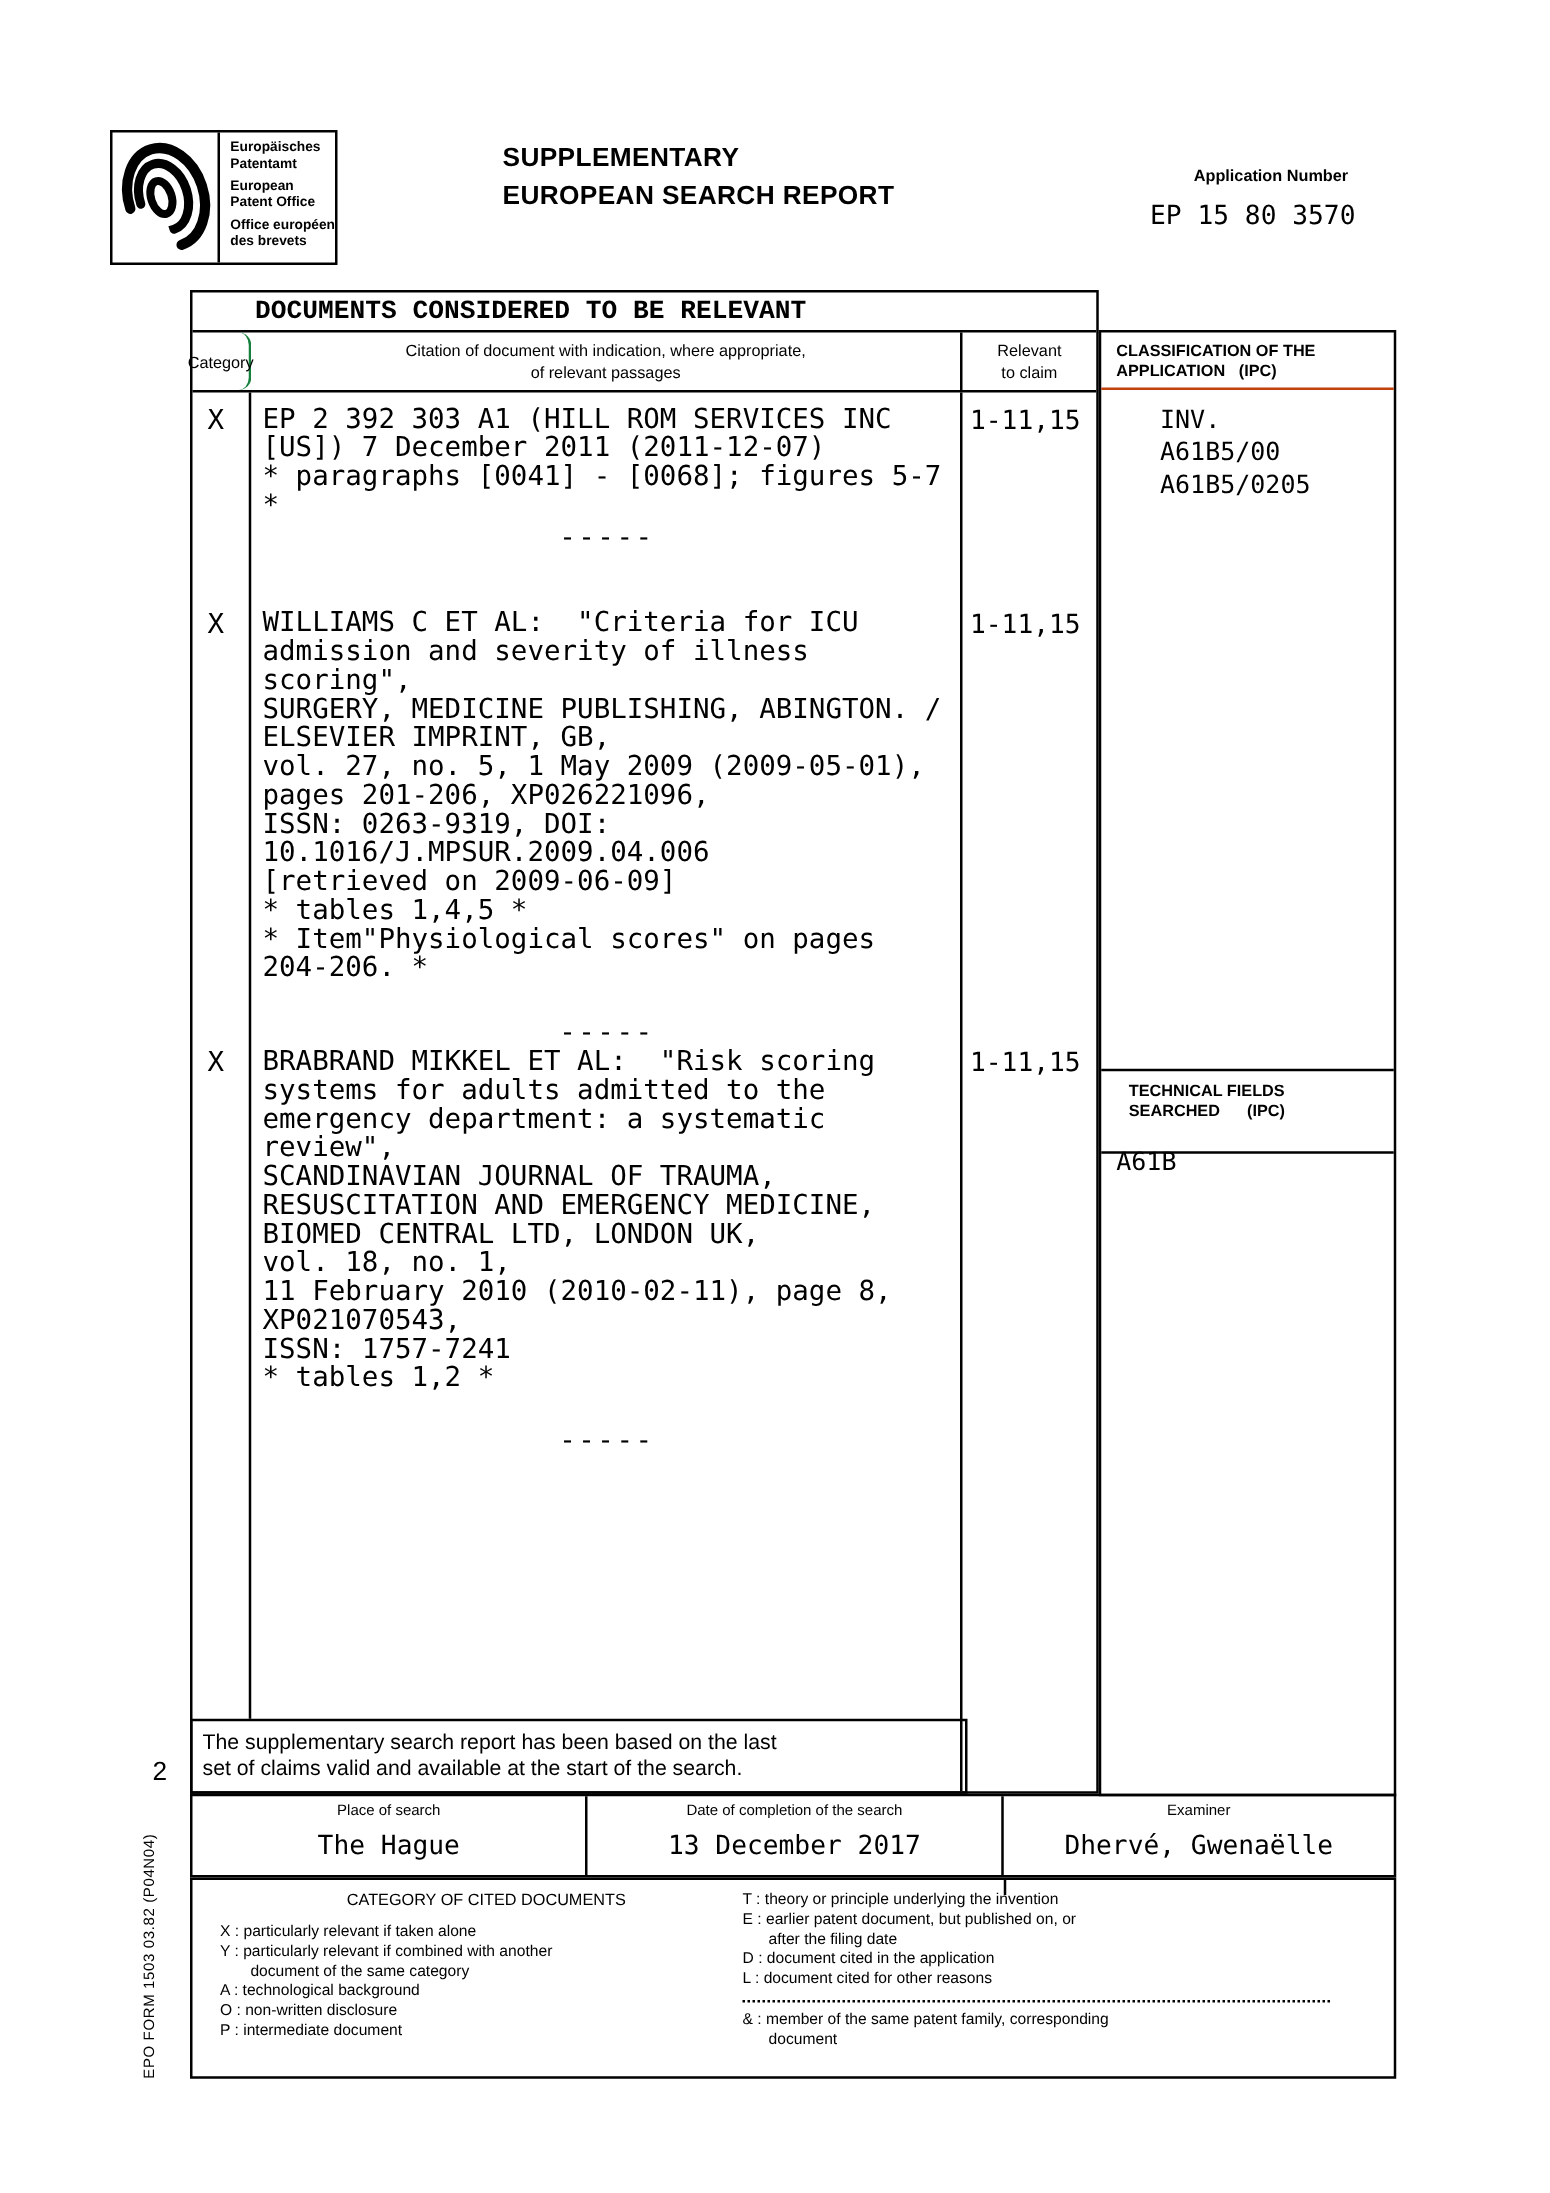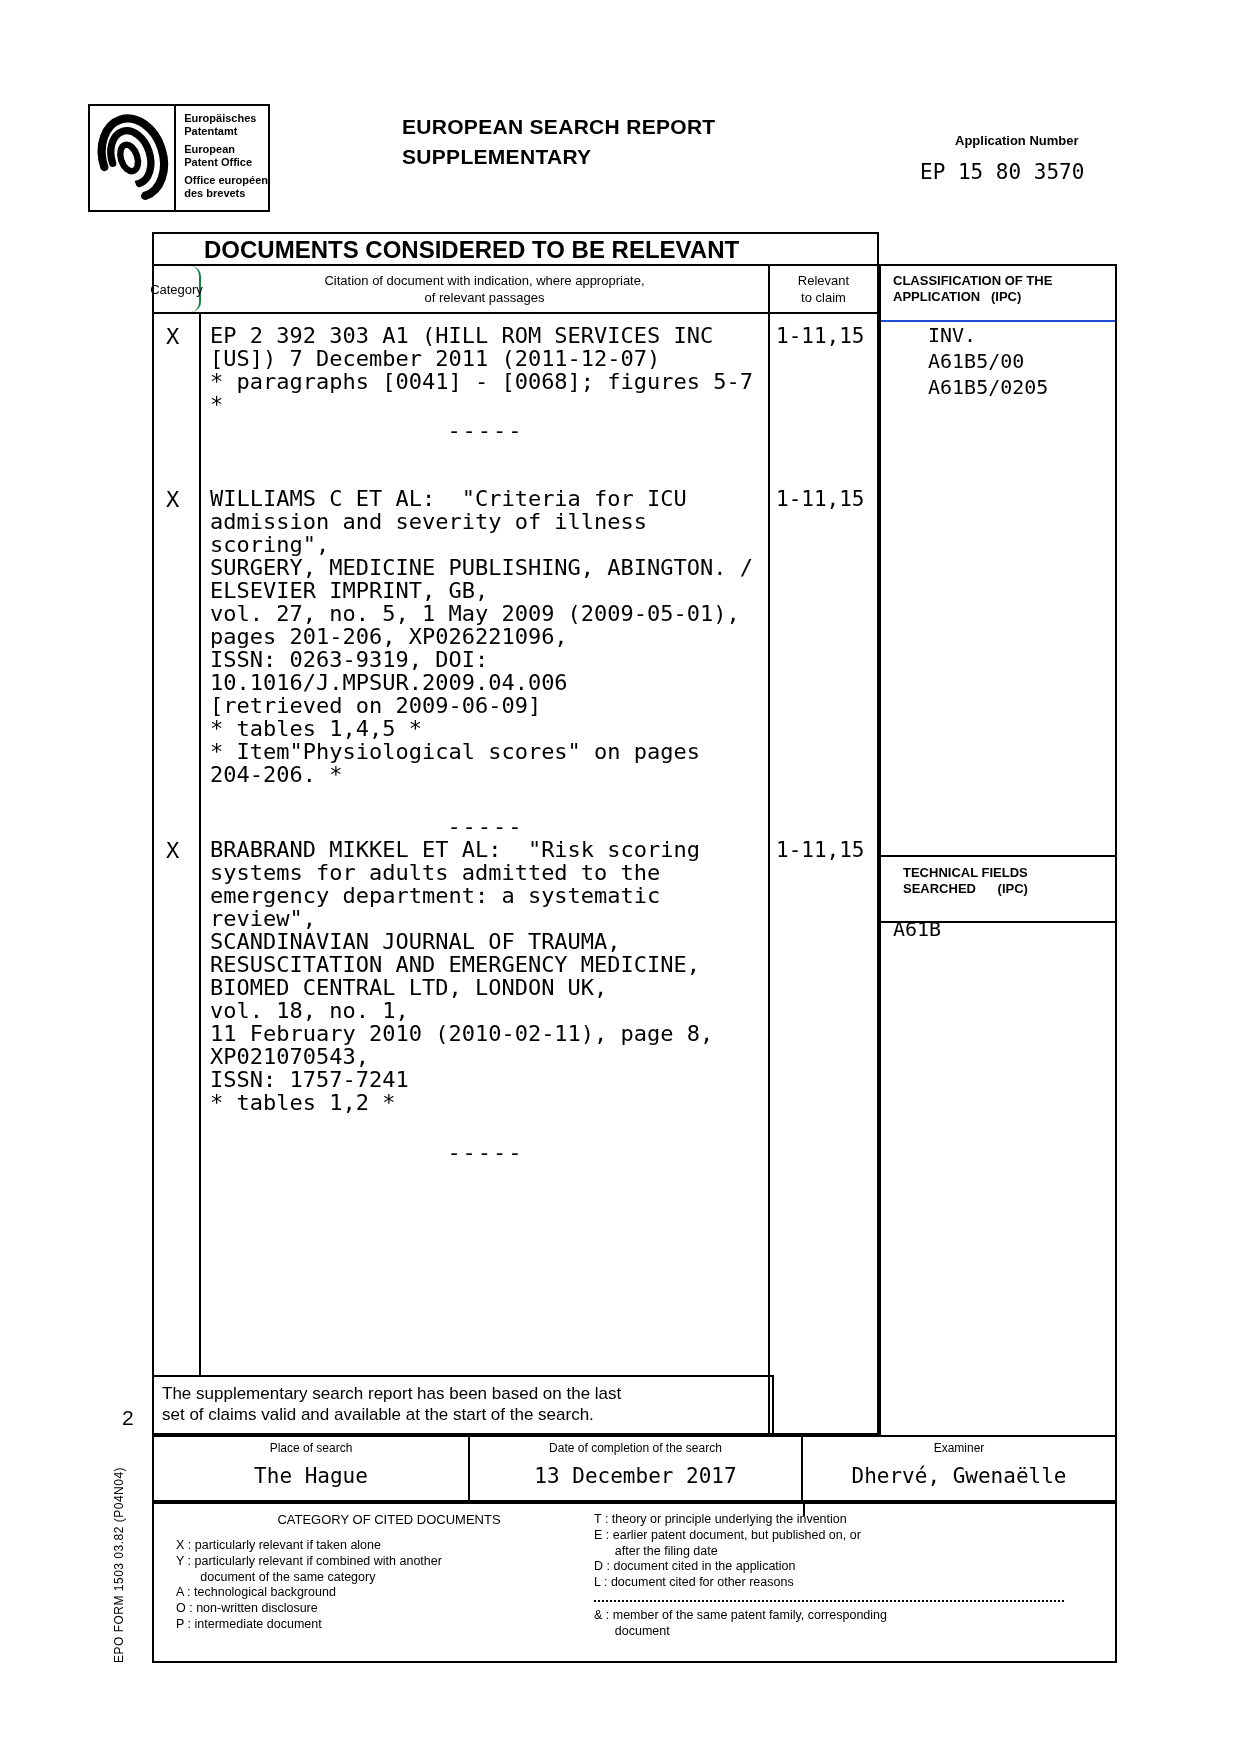--- a/index.html
+++ b/index.html
@@ -16,39 +16,39 @@
   .logo-text{padding:6px 0 0 8px;font-size:11px;line-height:13px;font-weight:bold;}
   .logo-text div{margin-bottom:5px;}
   .doc-title{left:402px;top:112px;font-size:21px;line-height:30px;font-weight:bold;letter-spacing:.3px;}
   .app-label{left:955px;top:133px;font-size:13px;font-weight:bold;}
   .app-num{left:920px;top:160px;font-size:21px;}
 
   
   .main-table{left:152px;top:232px;width:727px;height:1203px;border:2px solid #000;box-sizing:border-box;}
   .t-inner{position:relative;width:723px;height:1199px;}
   .t-title{position:absolute;left:0;top:0;width:723px;height:30px;line-height:31px;
-           font-size:24px;font-weight:bold;padding-left:50px;box-sizing:border-box;}
+           font-size:21px;font-weight:bold;padding-left:50px;box-sizing:border-box;font-family:Liberation Mono, monospace;}
   .hline{position:absolute;left:0;width:723px;height:2px;background:#000;}
   .t-head{position:absolute;left:0;top:32px;width:723px;height:46px;display:flex;}
   .th{box-sizing:border-box;font-size:13px;display:flex;align-items:center;justify-content:center;text-align:center;}
   .th-cat{width:47px;border-right:2px solid #15803d;border-radius:10px;}
   .th-cit{width:569px;border-right:2px solid #000;line-height:17px;}
   .th-rel{width:107px;line-height:17px;}
   .vline{position:absolute;width:2px;background:#000;}
   .cat-x{position:absolute;left:12px;font-size:22px;}
   .cit{position:absolute;left:56px;font-size:22px;line-height:23px;}
   .rel{position:absolute;left:622px;font-size:21px;}
   .sep{position:absolute;left:47px;width:569px;text-align:center;font-size:22px;letter-spacing:2px;}
   .note-box{position:absolute;left:-2px;top:1141px;width:622px;height:60px;border:2px solid #000;
             box-sizing:border-box;font-size:17px;line-height:21px;padding:6px 0 0 8px;}
 
   
   .class-col{left:879px;top:264px;width:238px;height:1173px;border:2px solid #000;box-sizing:border-box;}
   .c-inner{position:relative;width:234px;height:1169px;}
-  .class-head{position:absolute;left:0;top:0;width:234px;height:56px;border-bottom:2px solid #1d4ed8;
+  .class-head{position:absolute;left:0;top:0;width:234px;height:46px;border-bottom:2px solid #c2410c;
               box-sizing:border-box;font-size:13px;line-height:16px;font-weight:bold;padding:7px 0 0 12px;}
   .class-vals{position:absolute;left:12px;top:56px;font-size:20px;line-height:26px;margin-left:35px;}
   .tech-box{position:absolute;left:0;top:589px;width:234px;height:68px;border-top:2px solid #000;border-bottom:2px solid #000;
             box-sizing:border-box;font-size:13px;line-height:16px;font-weight:bold;padding:8px 0 0 22px;}
   .tech-val{position:absolute;left:12px;top:651px;font-size:20px;}
 
   
   .footer-table{left:152px;top:1435px;width:965px;height:67px;border:2px solid #000;box-sizing:border-box;display:flex;}
   .f-cell{box-sizing:border-box;text-align:center;}
   .f-c1{width:316px;border-right:2px solid #000;}
@@ -88,22 +88,22 @@
     <div class="pre">Europäisches
 Patentamt</div>
     <div class="pre">European
 Patent Office</div>
     <div class="pre">Office européen
 des brevets</div>
   </div>
 </div>
 
 <div class="abs doc-title">
+  <div>SUPPLEMENTARY</div>
   <div>EUROPEAN SEARCH REPORT</div>
-  <div>SUPPLEMENTARY</div>
 </div>
 
 <div class="abs app-label b">Application Number</div>
 <div class="abs app-num mono">EP 15 80 3570</div>
 
 <div class="abs main-table">
   <div class="t-inner">
     <div class="t-title">DOCUMENTS CONSIDERED TO BE RELEVANT</div>
     <div class="hline" style="top:30px"></div>
 

